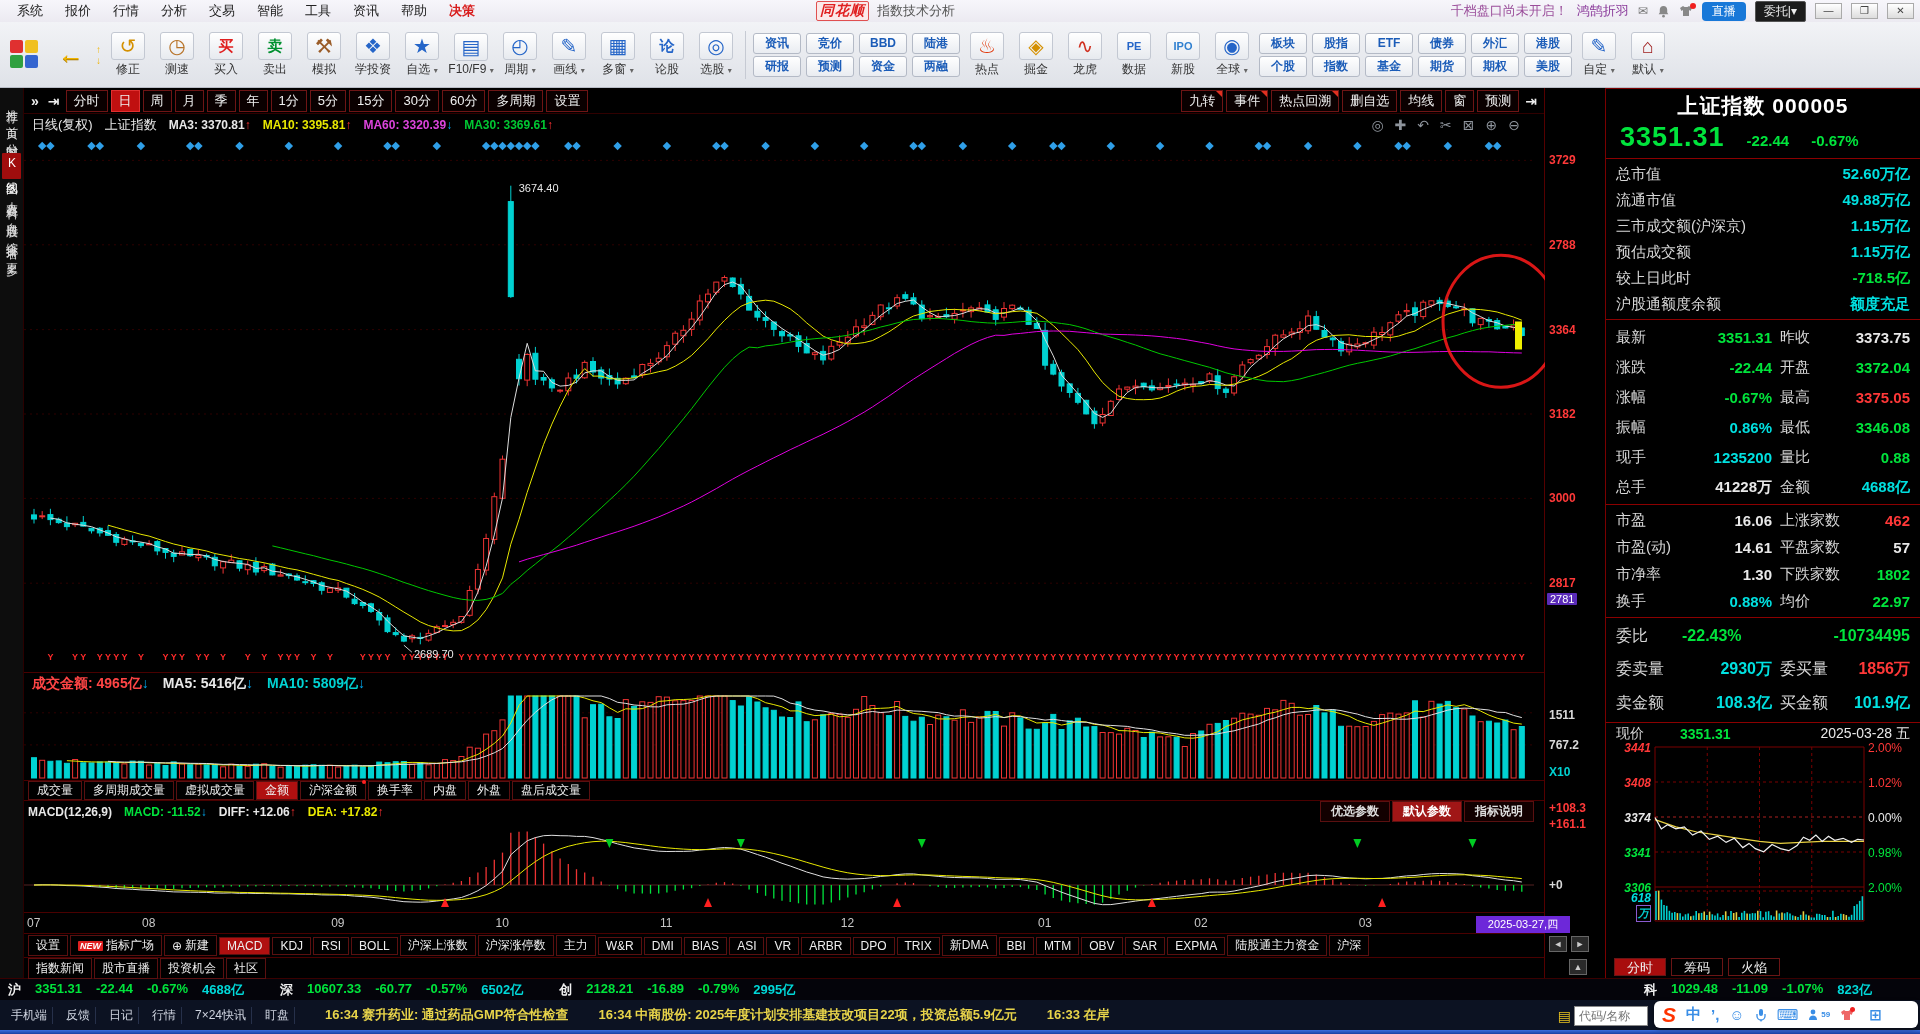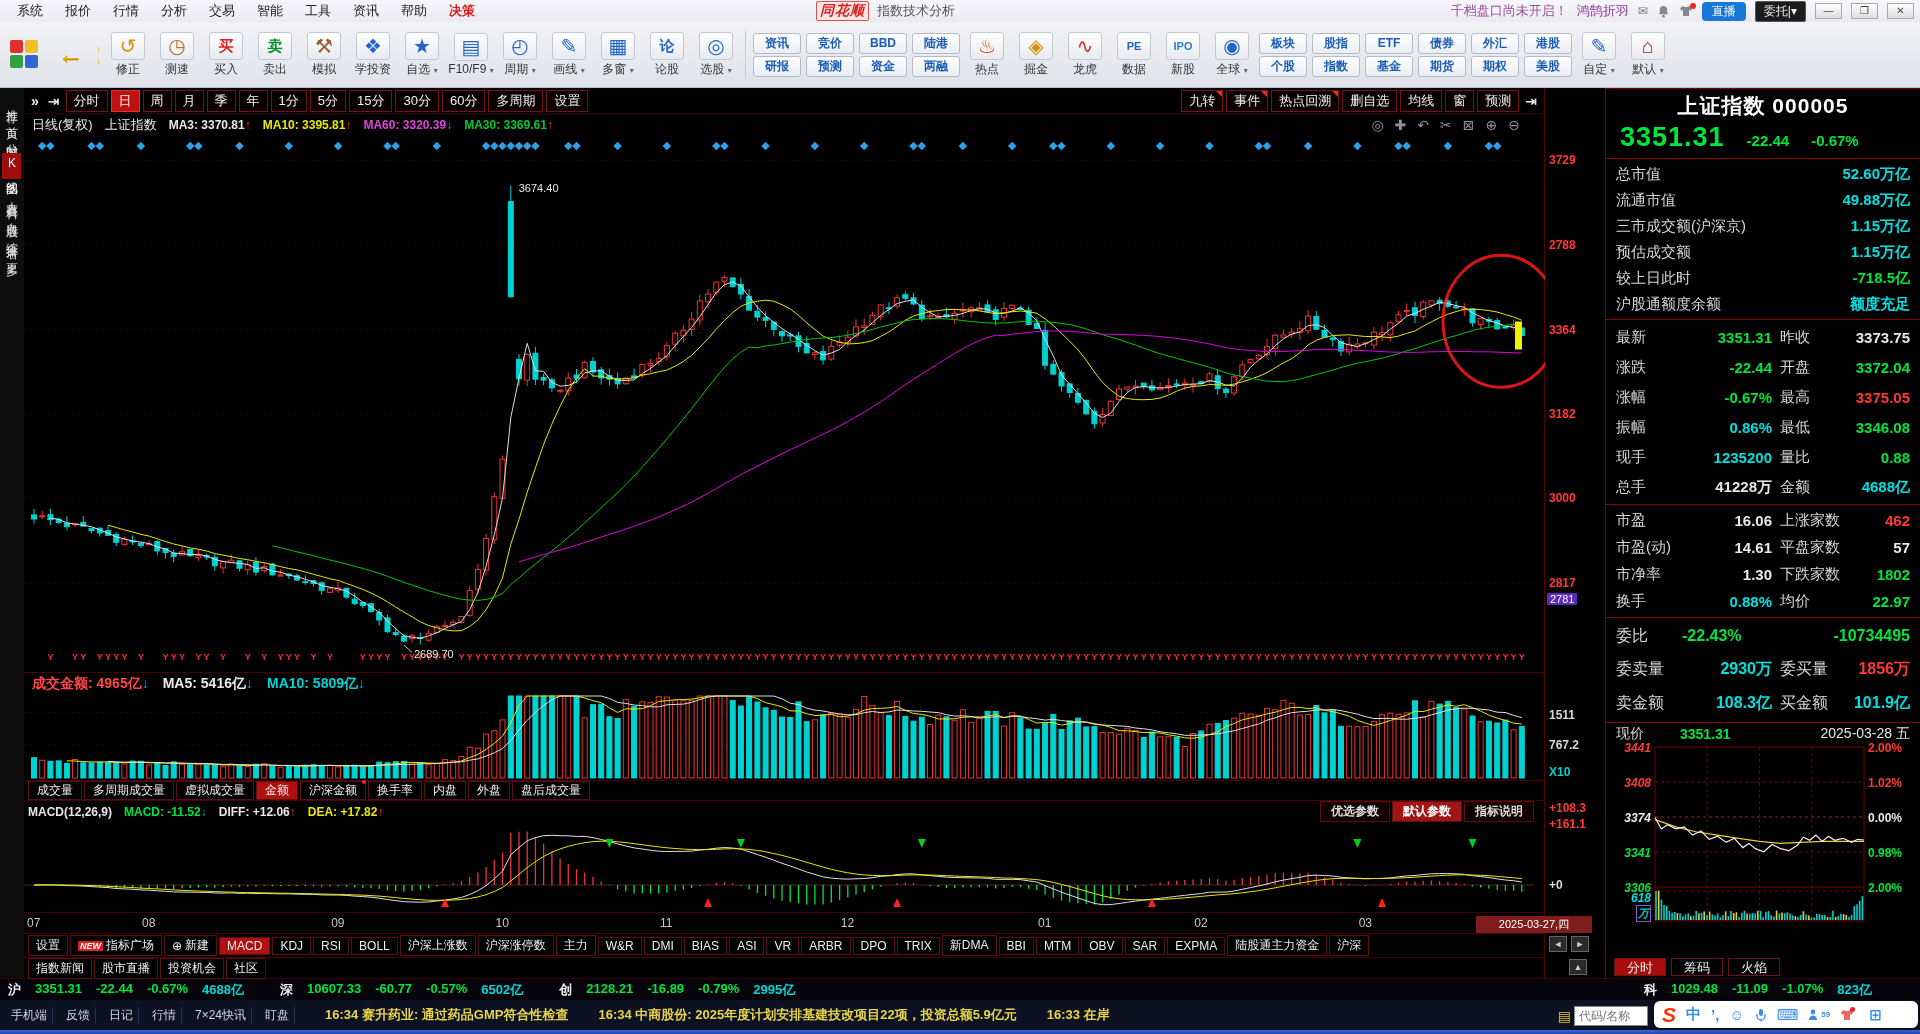--- a/index.html
+++ b/index.html
@@ -65,21 +65,21 @@
   .voltabs, .macdleg { height:20px; display:flex; align-items:center; gap:2px; padding:0 4px; border-top:1px solid #4a0000; background:#000; }
   .vtab { color:#eee; font-size:12px; padding:0 8px; border:1px solid #5a1010; position:relative; white-space:nowrap; }
   .vtab.active { background:#b01010; }
   .vtab .dot { position:absolute; top:-2px; right:-1px; width:4px; height:4px; background:#ff2020; border-radius:50%; }
   .macdleg { height:22px; gap:12px; font-size:12px; font-weight:bold; color:#e8e8e8; }
   .mbtns { margin-left:auto; display:flex; gap:2px; margin-right:6px; }
   .mbtn { font-size:12px; color:#ddd; padding:1px 10px; border:1px solid #5a1010; background:#120000; }
   .mbtn.active { background:#a01616; color:#fff; }
   .dateaxis { height:21px; position:relative; border-top:1px solid #4a0000; background:#000; }
   .dlabel { position:absolute; top:3px; font-size:12px; color:#c8c8c8; }
-  .datebox { position:absolute; top:828px; left:1452px; width:116px; height:17px; background:#7f1d1d; color:#fff; font-size:11px; text-align:center; line-height:17px; z-index:5; }
+  .datebox { position:absolute; top:828px; left:1452px; width:94px; height:17px; background:#6d28d9; color:#fff; font-size:11px; text-align:center; line-height:17px; z-index:5; }
 
   .indtabs { height:24px; display:flex; align-items:center; gap:2px; padding:0 4px; border-top:1px solid #4a0000; background:#000; }
   .itab { color:#eee; font-size:12px; padding:1px 7px; border:1px solid #5a1010; white-space:nowrap; display:flex; align-items:center; gap:3px; }
   .itab.active { background:#b01010; }
   .newbadge { background:#e02020; color:#fff; font-size:9px; font-weight:bold; padding:0 2px; border-radius:1px; font-style:italic; }
   .newstabs { height:21px; display:flex; align-items:center; gap:2px; padding:0 4px; border-top:1px solid #4a0000; background:#000; }
   .gbtn { position:absolute; width:18px; height:16px; border:1px solid #666; background:#2a2a2a; color:#ccc; font-size:9px; text-align:center; line-height:15px; }
 
   
   .rpanel { width:315px; background:#000; border-left:1px solid #7a0000; border-top:1px solid #7a0000; display:flex; flex-direction:column; padding-top:3px; }
@@ -96,21 +96,21 @@
   .r4 .v1 { font-weight:bold; width:82px; text-align:right; }
   .r4 .l2 { color:#d6d6d6; margin-left:8px; }
   .r4 .v2 { font-weight:bold; margin-left:auto; text-align:right; }
   .cw { color:#e8e8e8; } .cc { color:#00e0e0; } .cg { color:#00e43c; } .cr { color:#ff3838; }
   .weibi { display:flex; padding:0 10px; font-size:16px; align-items:center; }
   .nowrow { display:flex; padding:0 10px; font-size:14px; align-items:center; }
   .minichart { display:flex; margin-top:2px; }
   .mlabels { width:48px; position:relative; }
   .mlab { position:absolute; right:3px; font-size:12px; font-weight:bold;font-style:italic; }
   .mrlabels { width:54px; position:relative; }
-  .mrlab { position:absolute; left:3px; font-size:12px; font-weight:bold; }
+  .mrlab { position:absolute; left:3px; font-size:12px; font-weight:normal; }
   .rtabs { margin-top:auto; display:flex; gap:5px; padding:2px 8px; height:22px; }
   .rtab { color:#eee; font-size:13px; padding:0 12px; border:1px solid #6a1515; }
   .rtab.active { background:#a80d0d; }
 
   
   .quotesbar { height:22px; background:#04040a; border-top:1px solid #3a0000; display:flex; align-items:center; font-size:13px; font-weight:bold; padding:0 8px; gap:10px; flex:0 0 auto; }
   .qlabel { color:#f0f0f0; }
   .qv { color:#00e43c; } .qa { color:#00d8d8; }
   .qgroup { display:flex; gap:14px; margin-right:26px; }
 

